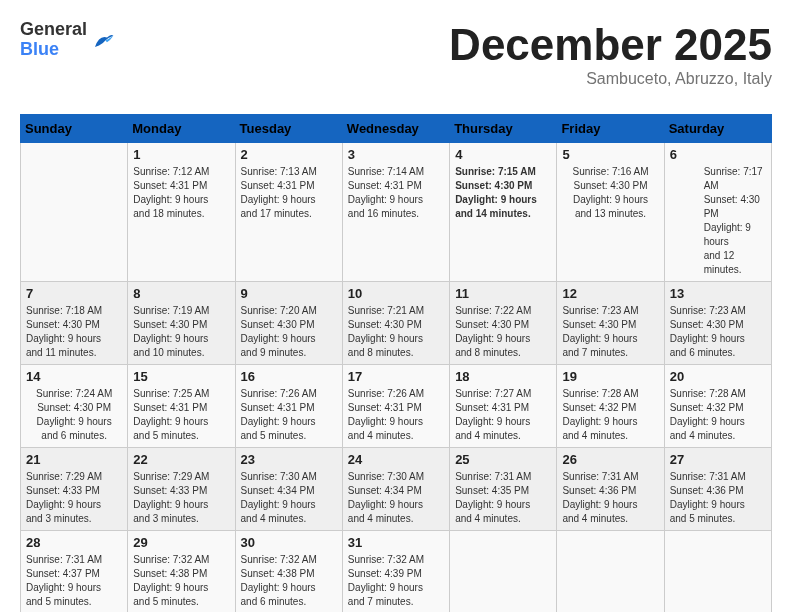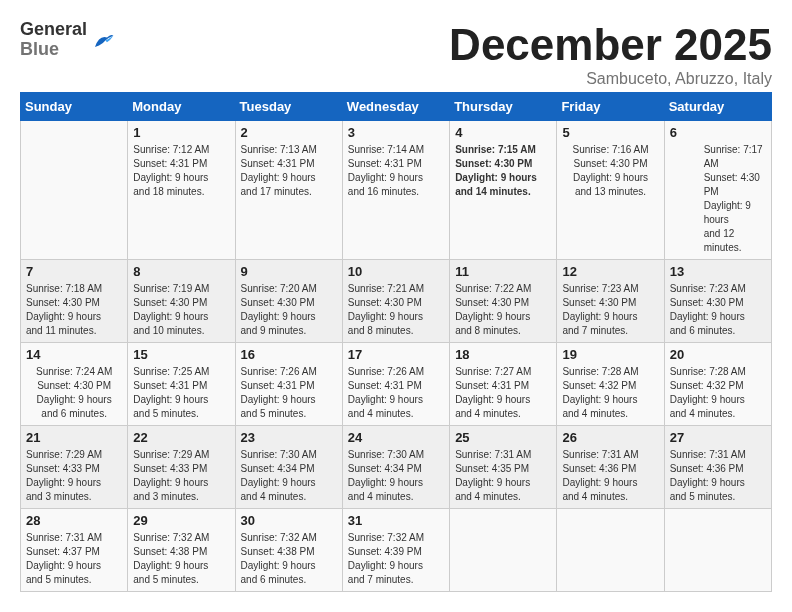--- a/index.html
+++ b/index.html
@@ -7,36 +7,36 @@
       font-family: Arial, sans-serif;
       background: #fff;
       width: 792px;
       min-height: 612px;
       padding: 20px;
     }
     .header {
       display: flex;
       justify-content: space-between;
       align-items: flex-start;
-      margin-bottom: 4px;
+      margin-bottom: 26px;
       gap: 14px;
     }
     .logo {
       display: flex;
       align-items: center;
     }
     .logo-text {
       display: flex;
       flex-direction: column;
       font-size: 18px;
       font-weight: bold;
       line-height: 1.1;
     }
     .logo-general { color: #333; }
-    .logo-blue { color: #737373; }
+    .logo-blue { color: #3b82f6; }
     .logo-bird {
       width: 24px;
       height: 20px;
       margin-left: 4px;
       margin-top: 2px;
     }
     .title-block {
       text-align: right;
     }
     .month-title {
@@ -48,21 +48,21 @@
       font-size: 16px;
       color: #737373;
     }
     .calendar {
       width: 100%;
       border-collapse: collapse;
       font-size: 11px;
     }
     .calendar thead tr th {
       background-color: #1565c0;
-      color: #ffffff;
+      color: #000000;
       padding: 6px 4px;
       text-align: left;
       font-size: 13px;
       font-weight: bold;
       border: 1px solid #1565c0;
     }
     .calendar tbody tr td {
       border: 1px solid #ccc;
       vertical-align: top;
       padding: 4px 5px;

